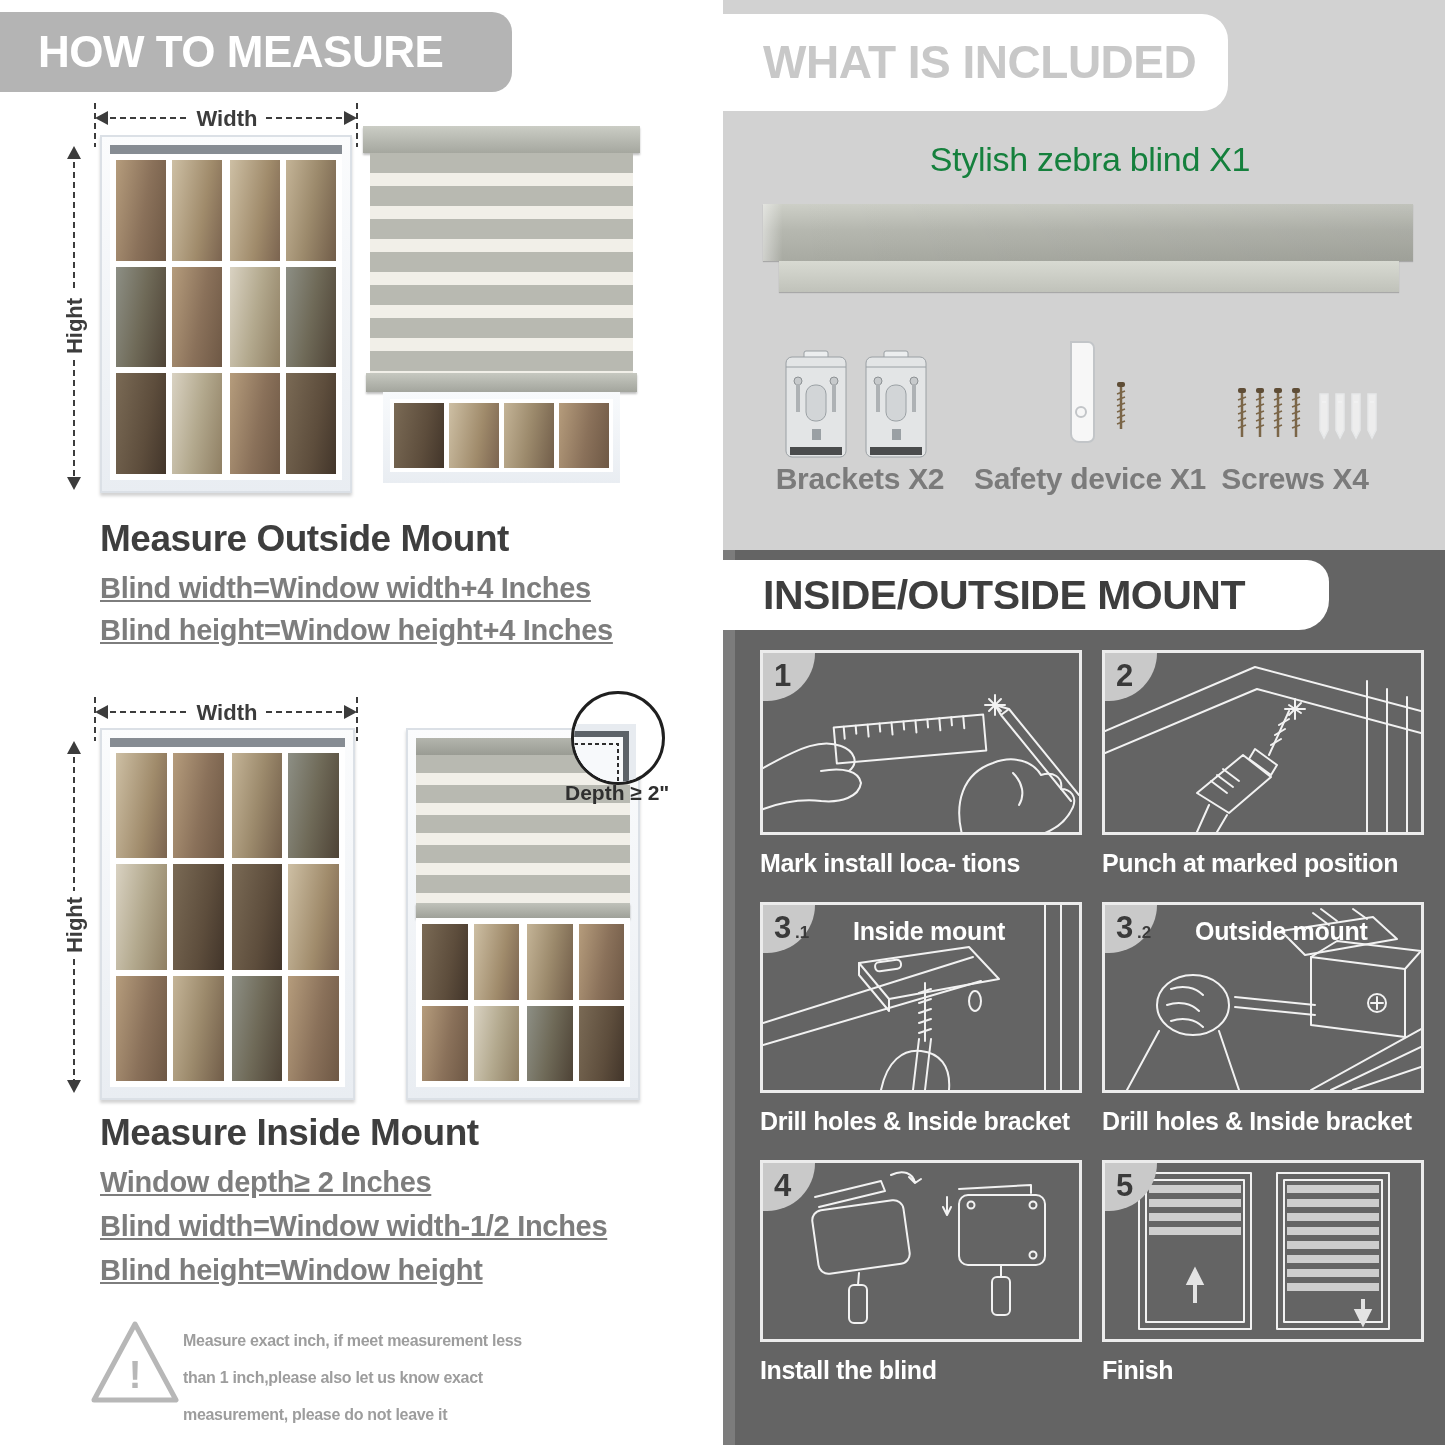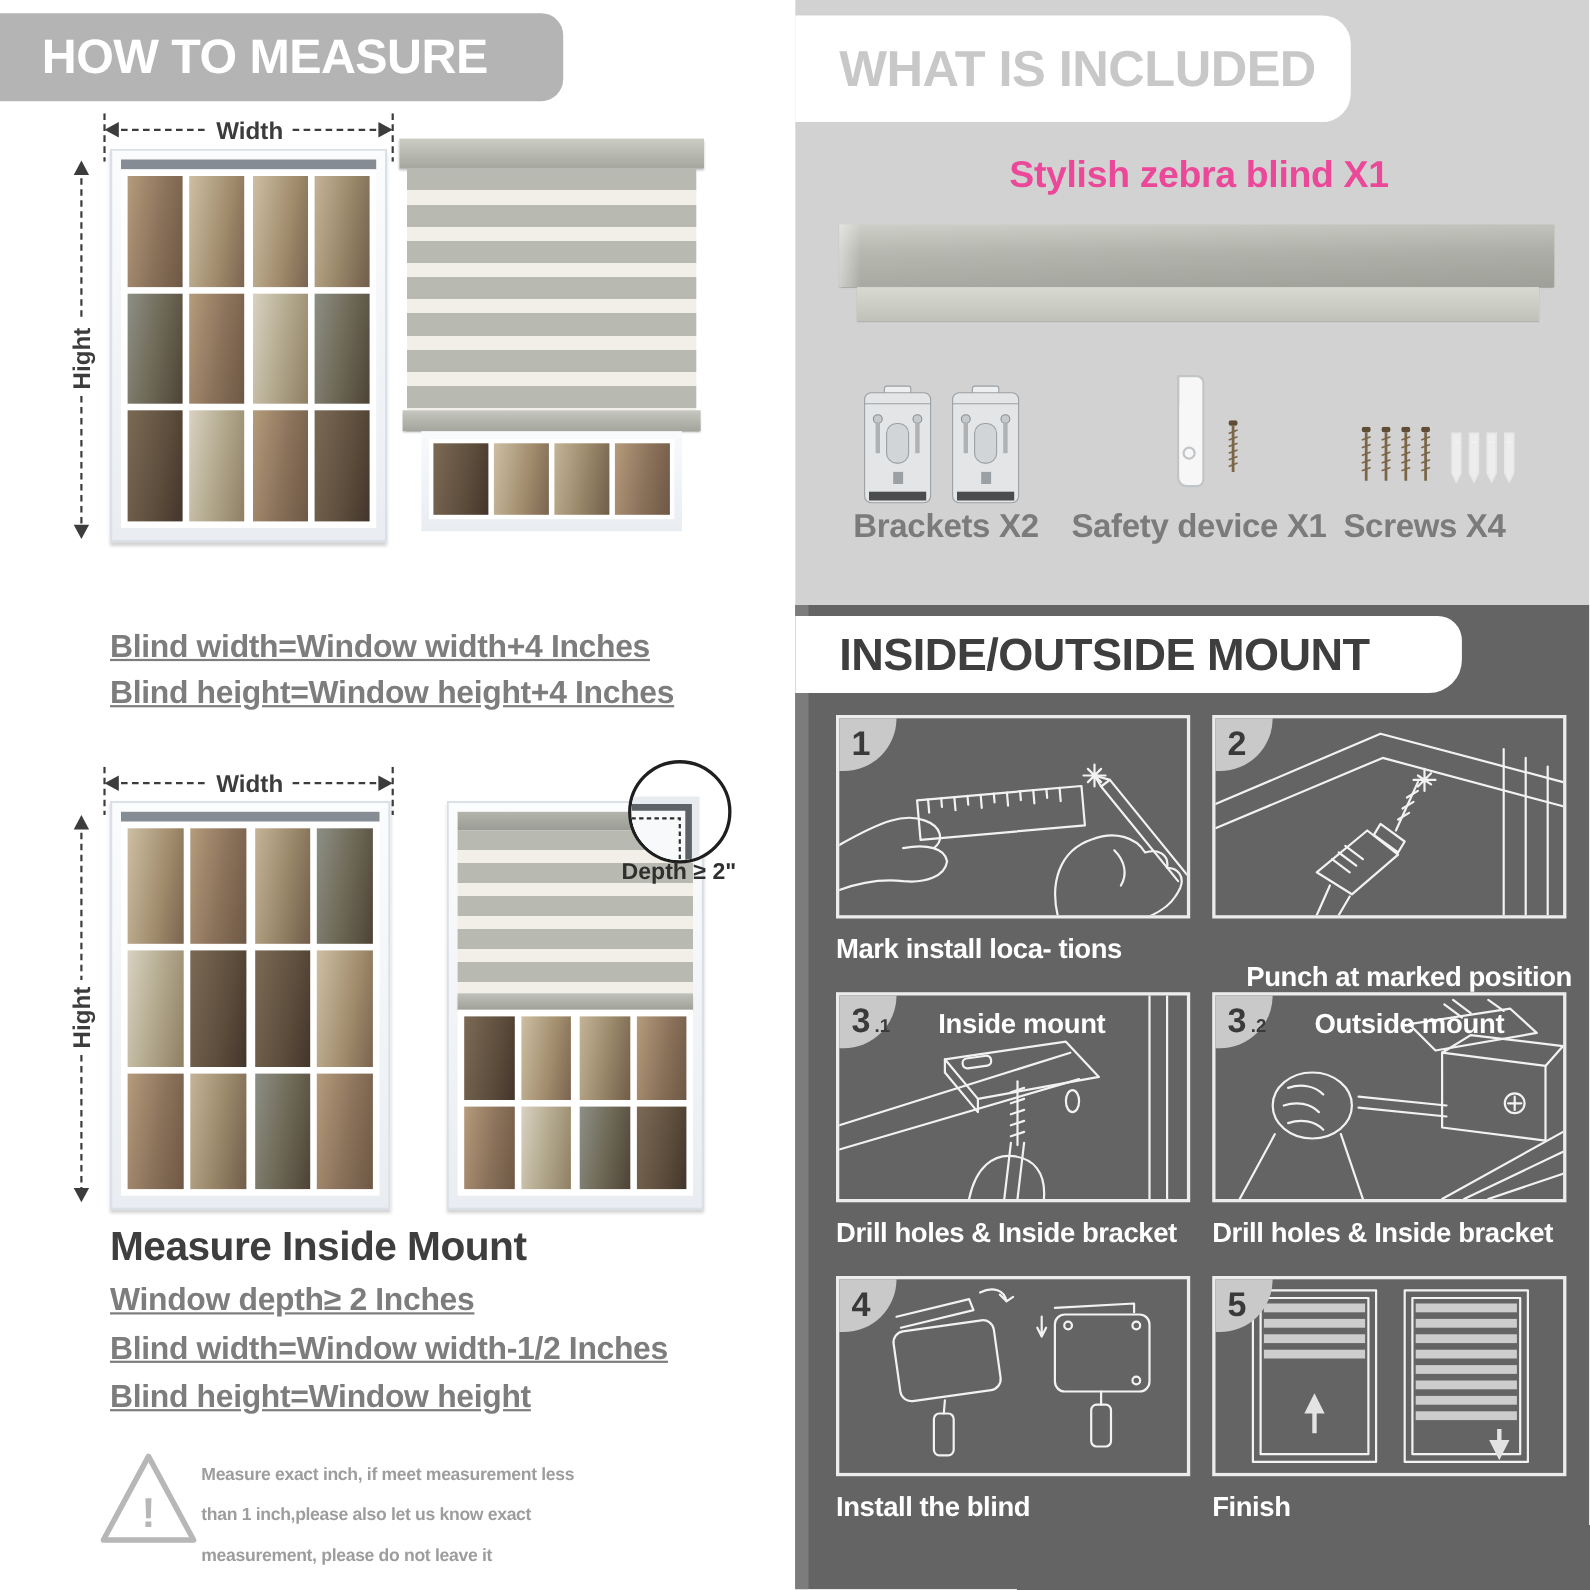--- a/index.html
+++ b/index.html
@@ -49,21 +49,21 @@
 
   .warn-text{font-size:16px;font-weight:bold;color:#9d9d9d;line-height:37px;letter-spacing:-.3px;}
 
   .ann-text{font:bold 22px "Liberation Sans","DejaVu Sans",sans-serif;fill:#3c3c3c;}
 
   
   .right-panel{left:723px;top:0;width:722px;height:550px;background:#d2d2d2;}
   .included-header{left:723px;top:14px;width:505px;height:97px;background:#fff;border-radius:0 26px 26px 0;
                    color:#c8c8c8;font-weight:bold;font-size:46px;line-height:97px;padding-left:40px;
                    letter-spacing:-.5px;box-sizing:border-box;}
-  .product-label{left:770px;top:140px;width:640px;text-align:center;font-weight:bold;font-size:34px;color:#ec4899;letter-spacing:-.3px;}
+  .product-label{left:770px;top:140px;width:640px;text-align:center;font-weight:normal;font-size:34px;color:#15803d;letter-spacing:-.3px;}
   .headrail-main{left:763px;top:204px;width:650px;height:57px;
         background:linear-gradient(90deg,rgba(255,255,255,.45),rgba(255,255,255,0) 3%,rgba(0,0,0,.06) 98%),
                    linear-gradient(180deg,#cdcfc7,#b6b8b0 45%,#a8aaa2);box-shadow:0 1px 1px rgba(0,0,0,.2);}
   .headrail-under{left:779px;top:261px;width:620px;height:31px;
         background:linear-gradient(180deg,#d8dad2,#c0c2ba);box-shadow:0 1px 1px rgba(0,0,0,.2);}
   .item-label{font-weight:bold;font-size:30px;color:#7b7b7b;text-align:center;letter-spacing:-.3px;}
 
   
   .dark-panel{left:723px;top:550px;width:722px;height:895px;background:#646464;}
   .dark-panel::before{content:"";position:absolute;left:0;top:0;bottom:0;width:12px;background:#7c7c7c;}
@@ -141,20 +141,21 @@
     <div class="abs mini-window" style="left:20px;top:266px;width:237px;height:91px;">
       <div class="mini-grid">
         <div class="pane p5"></div>
           <div class="pane p2"></div>
         <div class="pane p6"></div>
           <div class="pane p1"></div>
       </div>
     </div>
   </div>
 
+  <div class="abs sec-title" style="left:100px;top:518px;">Measure Outside Mount</div>
   <div class="abs sec-line" style="left:100px;top:572px;">Blind width=Window width+4 Inches</div>
   <div class="abs sec-line" style="left:100px;top:614px;">Blind height=Window height+4 Inches</div>
 
   <svg class="abs" style="left:90px;top:697px;" width="272" height="44" viewBox="0 0 272 44">
     <g stroke="#3c3c3c" stroke-width="2" fill="none" stroke-dasharray="6 4">
       <line x1="5" y1="0" x2="5" y2="44"></line>
         <line x1="267" y1="0" x2="267" y2="44"></line>
       <line x1="10" y1="15" x2="98" y2="15"></line>
         <line x1="176" y1="15" x2="262" y2="15"></line>
     </g>
@@ -413,21 +414,21 @@
         <path d="M164,102 L184,58"></path>
         <path d="M166,92 L176,86 M170,82 L180,76 M174,72 L184,66"></path>
         <path d="M184,52 L196,60 M196,50 L184,62 M190,46 L190,66 M180,56 L200,56"></path>
         <path d="M118,116 L134,128 M112,122 L128,134 M106,128 L122,140"></path>
       </g>
     </svg>
     <div class="badge">
       <span class="n">2</span>
     </div>
   </div>
-  <div class="abs step-caption" style="left:1133px;top:849px;margin-top:25px;">Punch at  marked position</div>
+  <div class="abs step-caption" style="left:1102px;top:849px;">Punch at  marked position</div>
 
   <div class="abs step-box" style="left:760px;top:902px;width:322px;height:191px;">
     <svg class="lineart" viewBox="0 0 316 185" preserveAspectRatio="none">
       <g stroke="#f2f2f2" stroke-width="2" fill="none" stroke-linecap="round" stroke-linejoin="round">
         <path d="M0,118 L210,52 M0,140 L218,76"></path>
         <path d="M282,0 L282,185 M298,0 L298,185"></path>
         <path d="M96,58 L206,42 L236,74 L126,94 Z"></path>
         <path d="M96,58 L96,70 L126,106 L126,94"></path>
         <rect x="112" y="56" width="26" height="9" rx="4" transform="rotate(-8 125 60)"></rect>
         <ellipse cx="212" cy="96" rx="6" ry="10"></ellipse>

